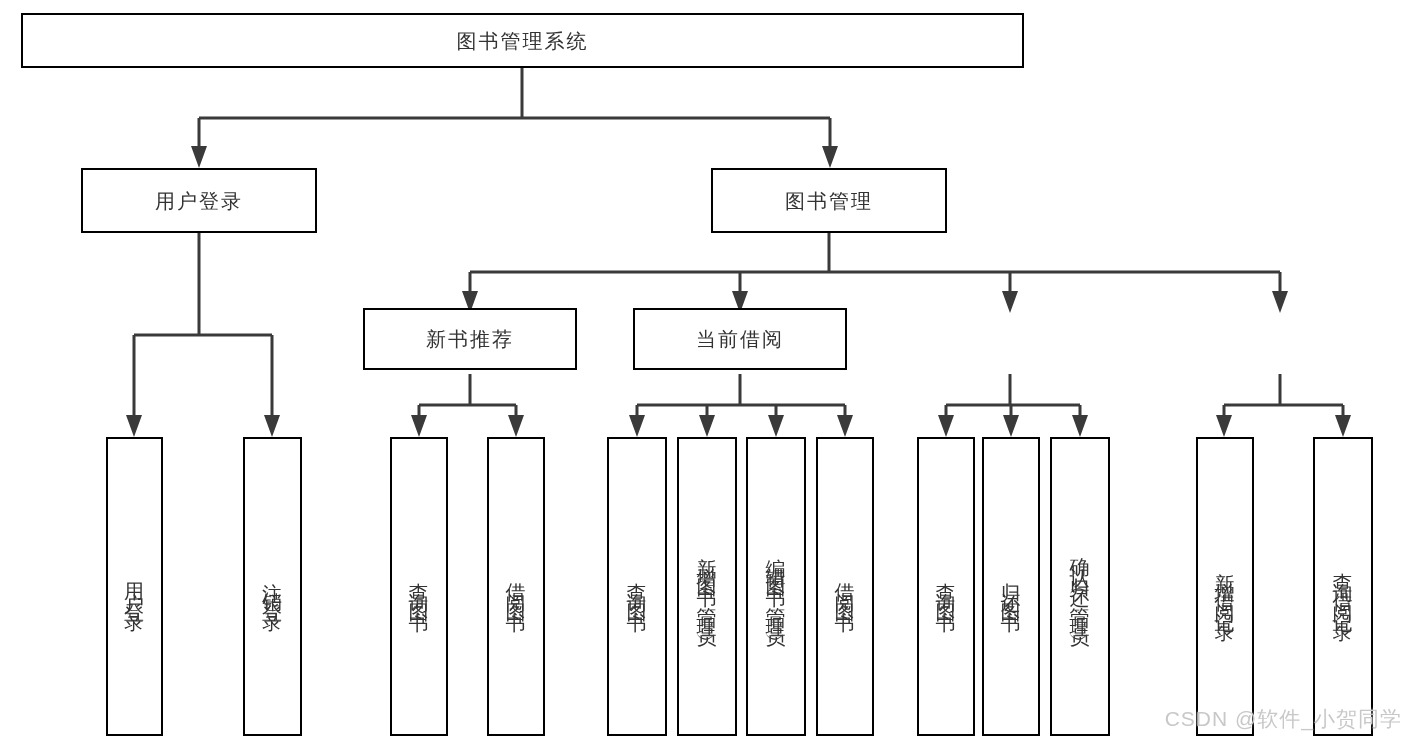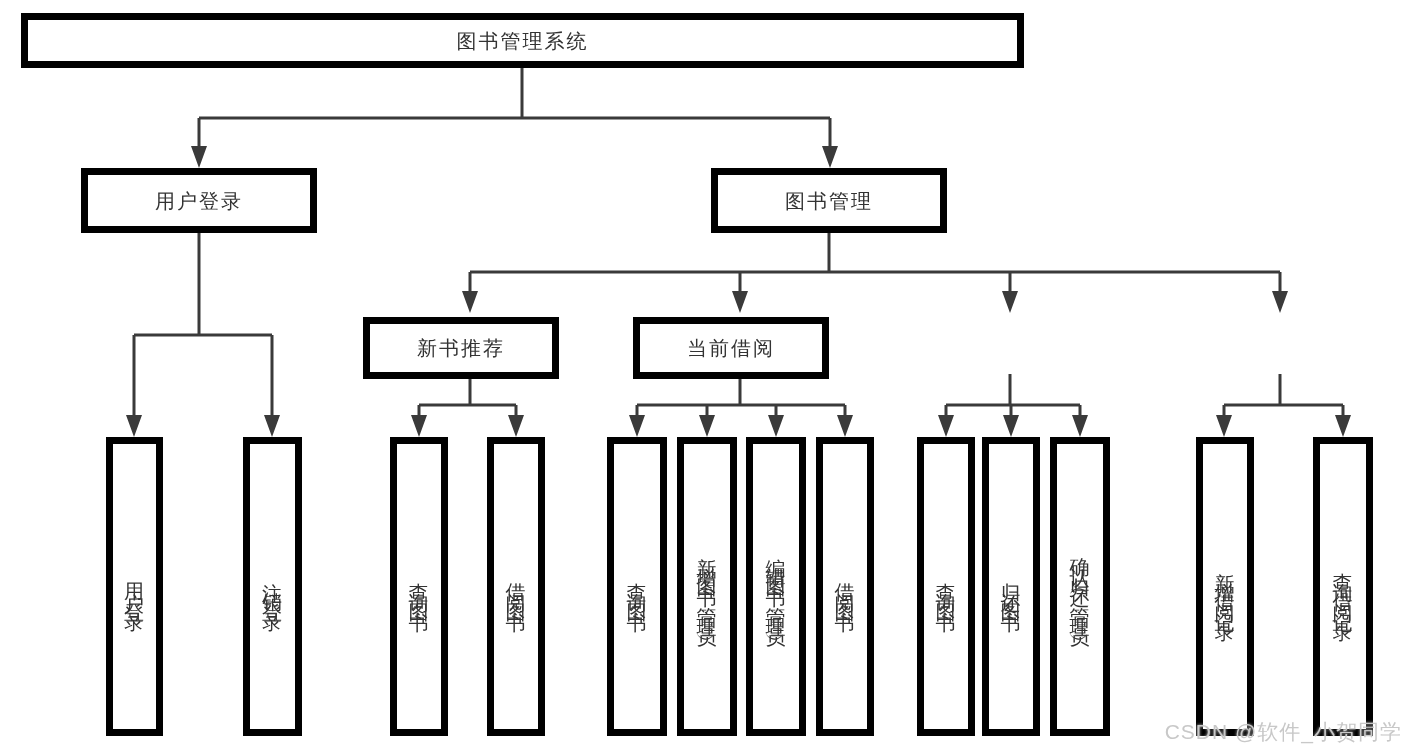--- a/index.html
+++ b/index.html
@@ -14,48 +14,48 @@
   }
   .wires {
     position: absolute;
     left: 0; top: 0;
     width: 1405px; height: 747px;
     pointer-events: none;
   }
   .box {
     position: absolute;
     box-sizing: border-box;
-    border: 7px solid #000000;
+    border: 2px solid #000000;
     background: #ffffff;
     display: flex;
     align-items: center;
     justify-content: center;
     font-size: 20px;
     letter-spacing: 2px;
     line-height: 1;
     z-index: 2;
     white-space: nowrap;
   }
   .root  { left: 21px;  top: 13px;  width: 1003px; height: 55px; }
   .lvl2  { top: 168px; height: 65px; width: 236px; }
-  .lvl3  { top: 317px; height: 62px; width: 196px; }
+  .lvl3  { top: 308px; height: 62px; width: 214px; }
   .leaf {
     top: 437px;
     height: 299px;
     width: 58px;
     writing-mode: vertical-rl;
     text-orientation: mixed;
     letter-spacing: 10px;
     white-space: normal;
     font-size: 20px;
   }
   .watermark {
     position: absolute;
     right: 3px;
-    bottom: 1px;
+    bottom: 14px;
     font-size: 21px;
     letter-spacing: 1px;
     color: #c8c8c8;
     text-shadow: 0 0 3px rgba(255,255,255,0.9);
     z-index: 3;
     white-space: nowrap;
   }
 </style>
 </head>
 <body>

